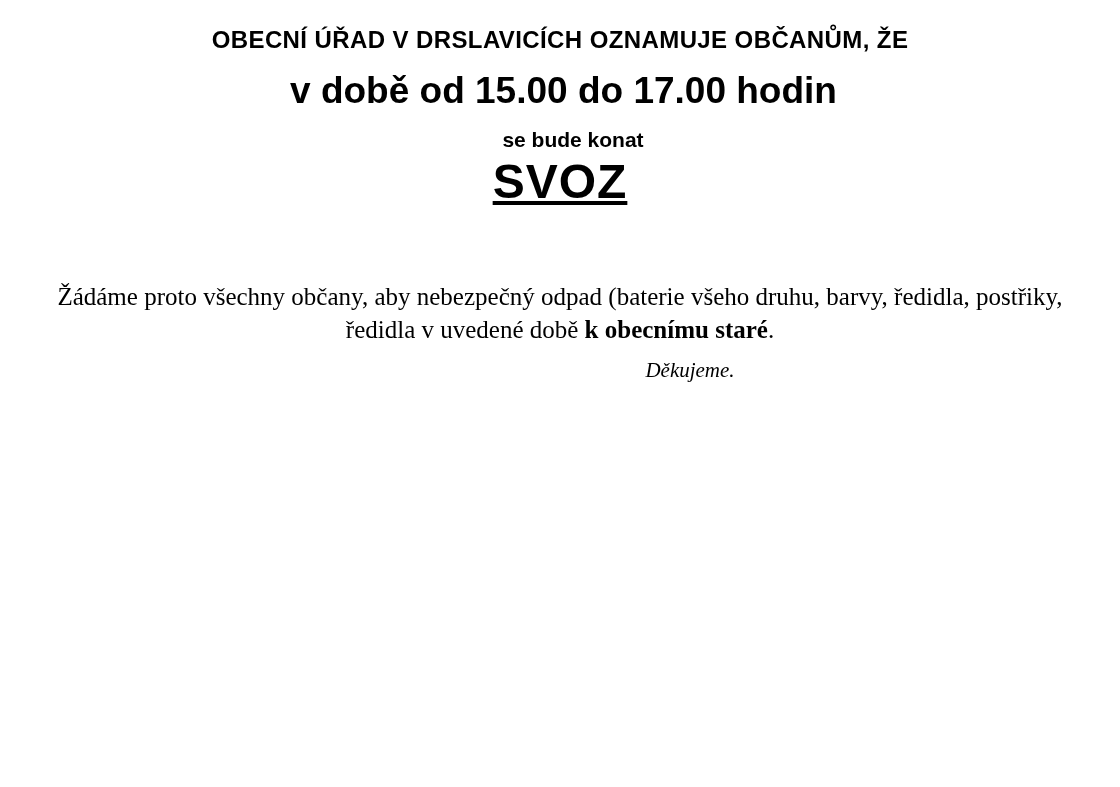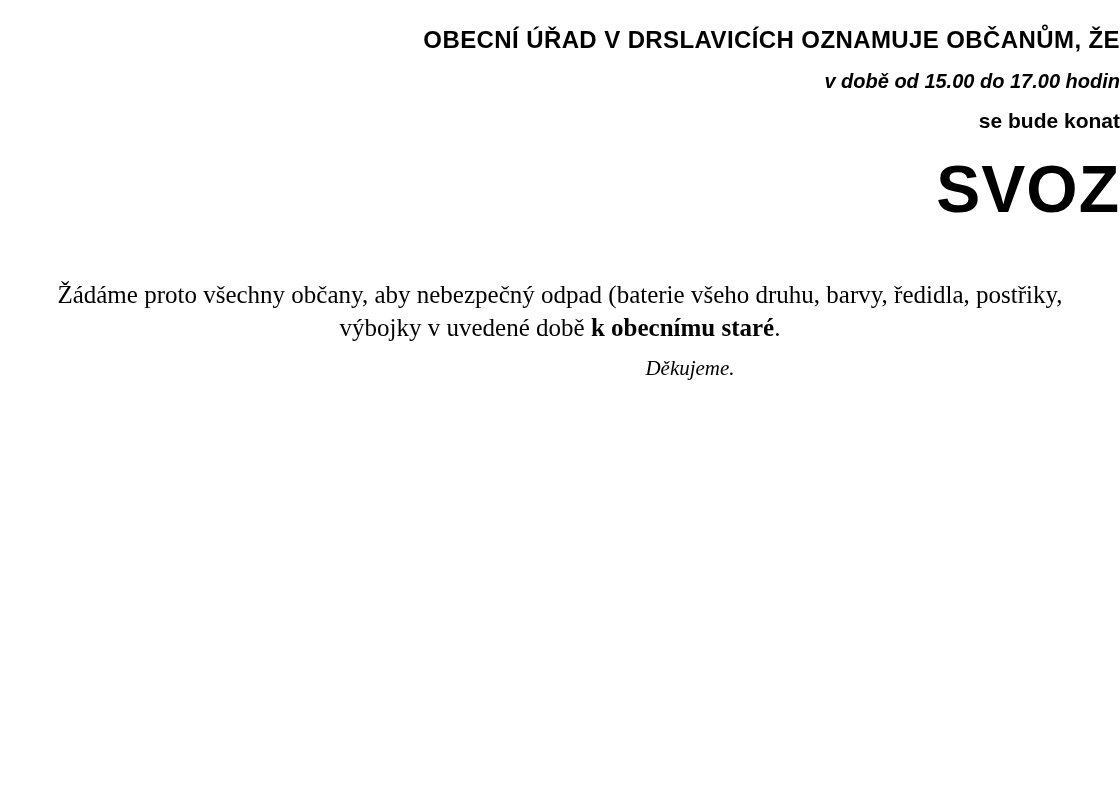--- a/index.html
+++ b/index.html
@@ -14,21 +14,21 @@
     color: #000000;
     overflow: hidden;
   }
   .poster {
     position: relative;
     width: 1120px;
     height: 787px;
     box-sizing: border-box;
   }
   .line {
-    text-align: right;
+    text-align: center;
     white-space: nowrap;
   }
 
   .header {
     font-family: "Liberation Sans", sans-serif;
     font-weight: bold;
     font-size: 24px;
     letter-spacing: 0.4px;
     margin-top: 26px;
   }
@@ -36,39 +36,39 @@
   .date-line {
     font-family: "Liberation Sans", sans-serif;
     font-weight: bold;
     font-style: italic;
     font-size: 32px;
     margin-top: 44px;
   }
   .time-line {
     font-family: "Liberation Sans", sans-serif;
     font-weight: bold;
-    font-style: italic;
-    font-size: 20px;
+    font-size: 37px;
     margin-top: 16px;
     margin-left: 7px;
   }
   .subline {
     font-family: "Liberation Sans", sans-serif;
     font-weight: bold;
     font-size: 21px;
     margin-top: 16px;
     padding-left: 26px;
   }
 
   .svoz {
     font-family: "Liberation Sans", sans-serif;
     font-weight: bold;
-    font-size: 66px;
-    margin-top: 18px;
+    font-size: 48px;
+    margin-top: 2px;
     letter-spacing: 1px;
+    text-decoration: underline;
   }
 
   .big1 {
     font-family: "Liberation Sans", sans-serif;
     font-weight: bold;
     font-size: 104px;
     margin-top: 34px;
     letter-spacing: -1px;
     line-height: 1.05;
   }
@@ -79,21 +79,21 @@
     margin-top: 48px;
     letter-spacing: 1px;
     line-height: 1.05;
   }
 
   .body-text {
     font-family: "Liberation Serif", serif;
     font-size: 25px;
     line-height: 1.3;
     text-align: center;
-    margin-top: 52px;
+    margin-top: 72px;
     padding: 0 14px;
   }
   .body-text .bt-line {
     white-space: nowrap;
   }
   .bold-inline {
     font-weight: bold;
   }
 
   .thanks {
@@ -116,18 +116,18 @@
   <div class="line time-line">v době   od   15.00   do   17.00   hodin</div>
 
   <div class="line subline">se bude konat</div>
 
   <div class="line svoz">SVOZ</div>
 
 
 
   <div class="body-text">
     <div class="bt-line">Žádáme proto všechny občany, aby nebezpečný odpad (baterie všeho druhu, barvy, ředidla, postřiky,</div>
-    <div class="bt-line"><span>výbojky v uvedené době </span><span class="bold-inline">k obecnímu staré</span><span>.</span></div>
+    <div class="bt-line"><span>ředidla v uvedené době </span><span class="bold-inline">k obecnímu staré</span><span>.</span></div>
   </div>
 
   <div class="thanks">Děkujeme.</div>
 
 </div>
 
 </body></html>

